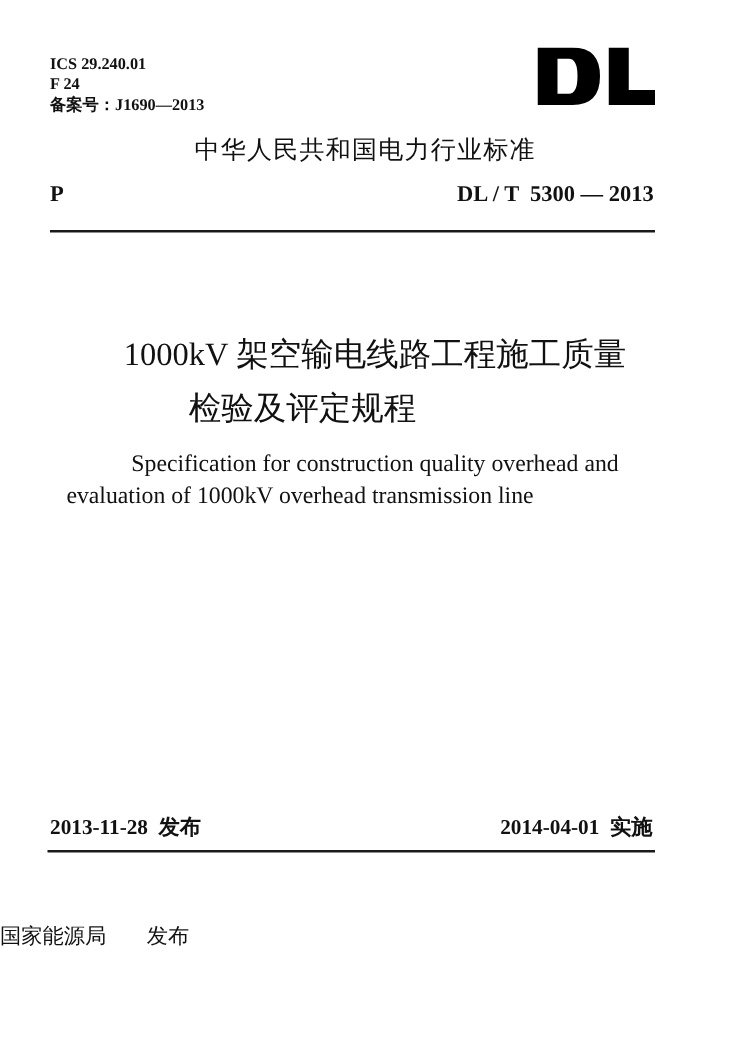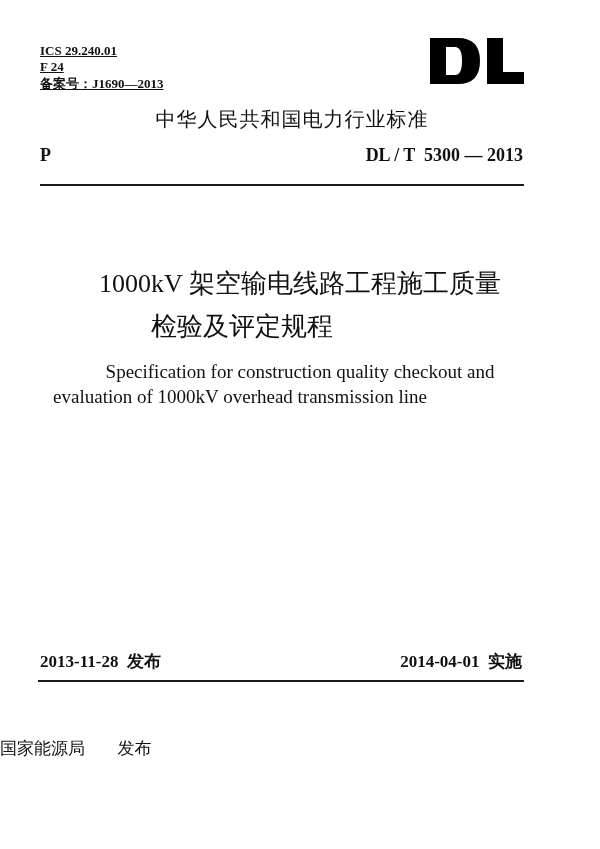--- a/index.html
+++ b/index.html
@@ -1,21 +1,21 @@
 <!DOCTYPE html>
 <html><head>
 <meta charset="utf-8">
 <style>
   html, body { margin:0; padding:0; }
   body { width:600px; height:849px; background:#ffffff; position:relative; overflow:hidden; color:#111; }
   .abs { position:absolute; white-space:nowrap; }
   .serif-b { font-family:"Liberation Serif", "DejaVu Serif", serif; font-weight:bold; }
   .serif { font-family:"Liberation Serif", "DejaVu Serif", serif; }
   .sans { font-family:"DejaVu Sans", "Liberation Sans", sans-serif; }
-  .meta { left:40px; font-size:13px; line-height:14px;text-decoration:underline; }
+  .meta { left:40px; font-size:13px; line-height:14px; }
   .logo { left:430px; top:38px; width:94px; height:46px; }
   .rule { position:absolute; height:2px; background:#1a1a1a; }
 </style>
 </head>
 <body>
 
 <div class="abs serif-b meta" style="top:44px;">ICS 29.240.01</div>
 <div class="abs serif-b meta" style="top:60px;">F 24</div>
 <div class="abs serif-b meta" style="top:77px;">备案号：J1690—2013</div>
 
@@ -29,21 +29,21 @@
 <div class="abs serif-b" style="left:40px; top:145px; font-size:18px;">P</div>
 <div class="abs serif-b" style="right:77px; top:145px; font-size:18px; white-space:pre;">DL / T  5300 — 2013</div>
 
 <div class="rule" style="left:40px; top:184px; width:484px;"></div>
 
 <div class="abs" style="left:0; width:600px; text-align:center; top:266px; font-size:26px;">
   <span class="serif">1000kV 架空输电线路工程施工质量</span>
 </div>
 <div class="abs serif" style="left:0; width:484px; text-align:center; top:309px; font-size:26px;">检验及评定规程</div>
 
-<div class="abs serif" style="left:0; width:600px; text-align:center; top:361px; font-size:19px;">Specification for construction quality checkout and</div>
+<div class="abs serif" style="left:0; width:600px; text-align:center; top:361px; font-size:19px;">Specification for construction quality overhead and</div>
 <div class="abs serif" style="left:0; width:480px; text-align:center; top:386px; font-size:19px;">evaluation of 1000kV overhead transmission line</div>
 
 <div class="abs serif-b" style="left:40px; top:650px; font-size:17px; white-space:pre;">2013-11-28  发布</div>
 <div class="abs serif-b" style="right:78px; top:650px; font-size:17px; white-space:pre;">2014-04-01  实施</div>
 
 <div class="rule" style="left:38px; top:680px; width:486px;"></div>
 
 <div class="abs sans" style="left:0; width:600px; text-align:left; top:737px; font-size:17px; white-space:pre;">国家能源局      发布</div>
 
 </body></html>

